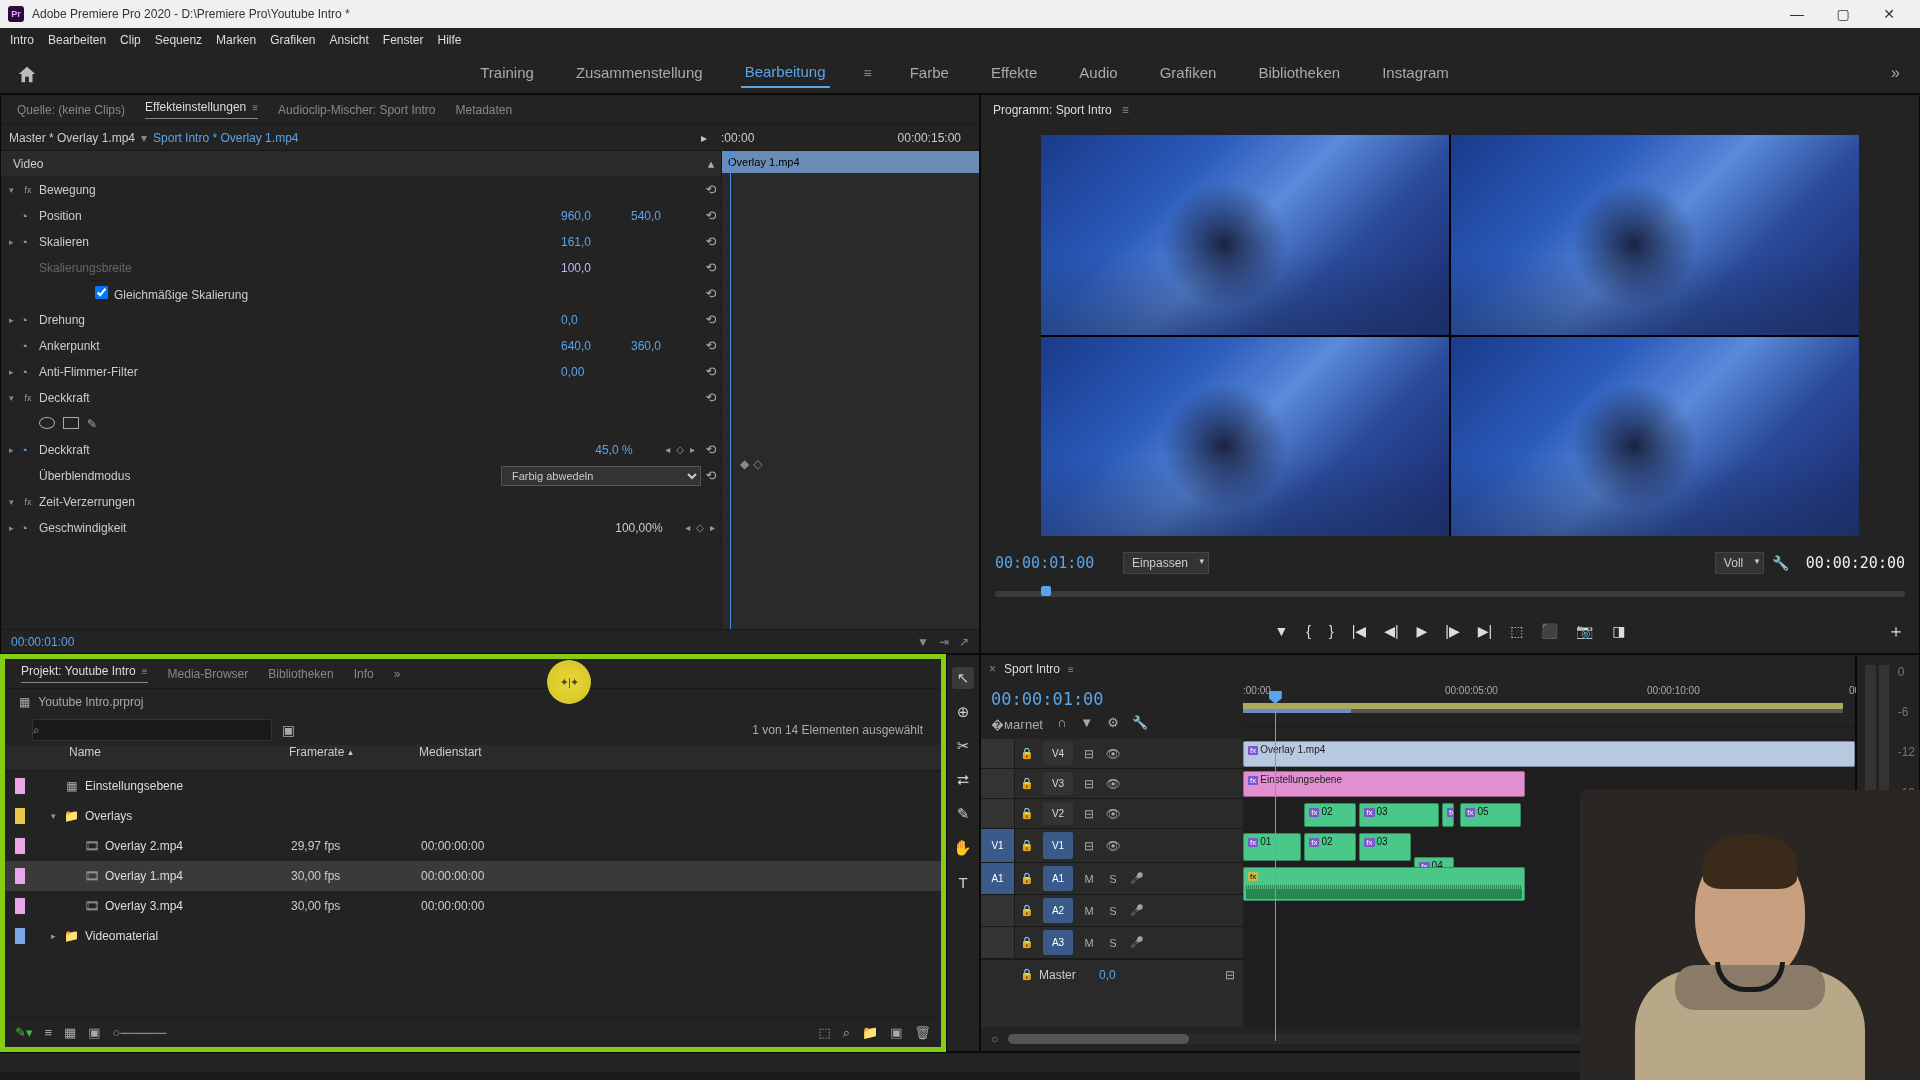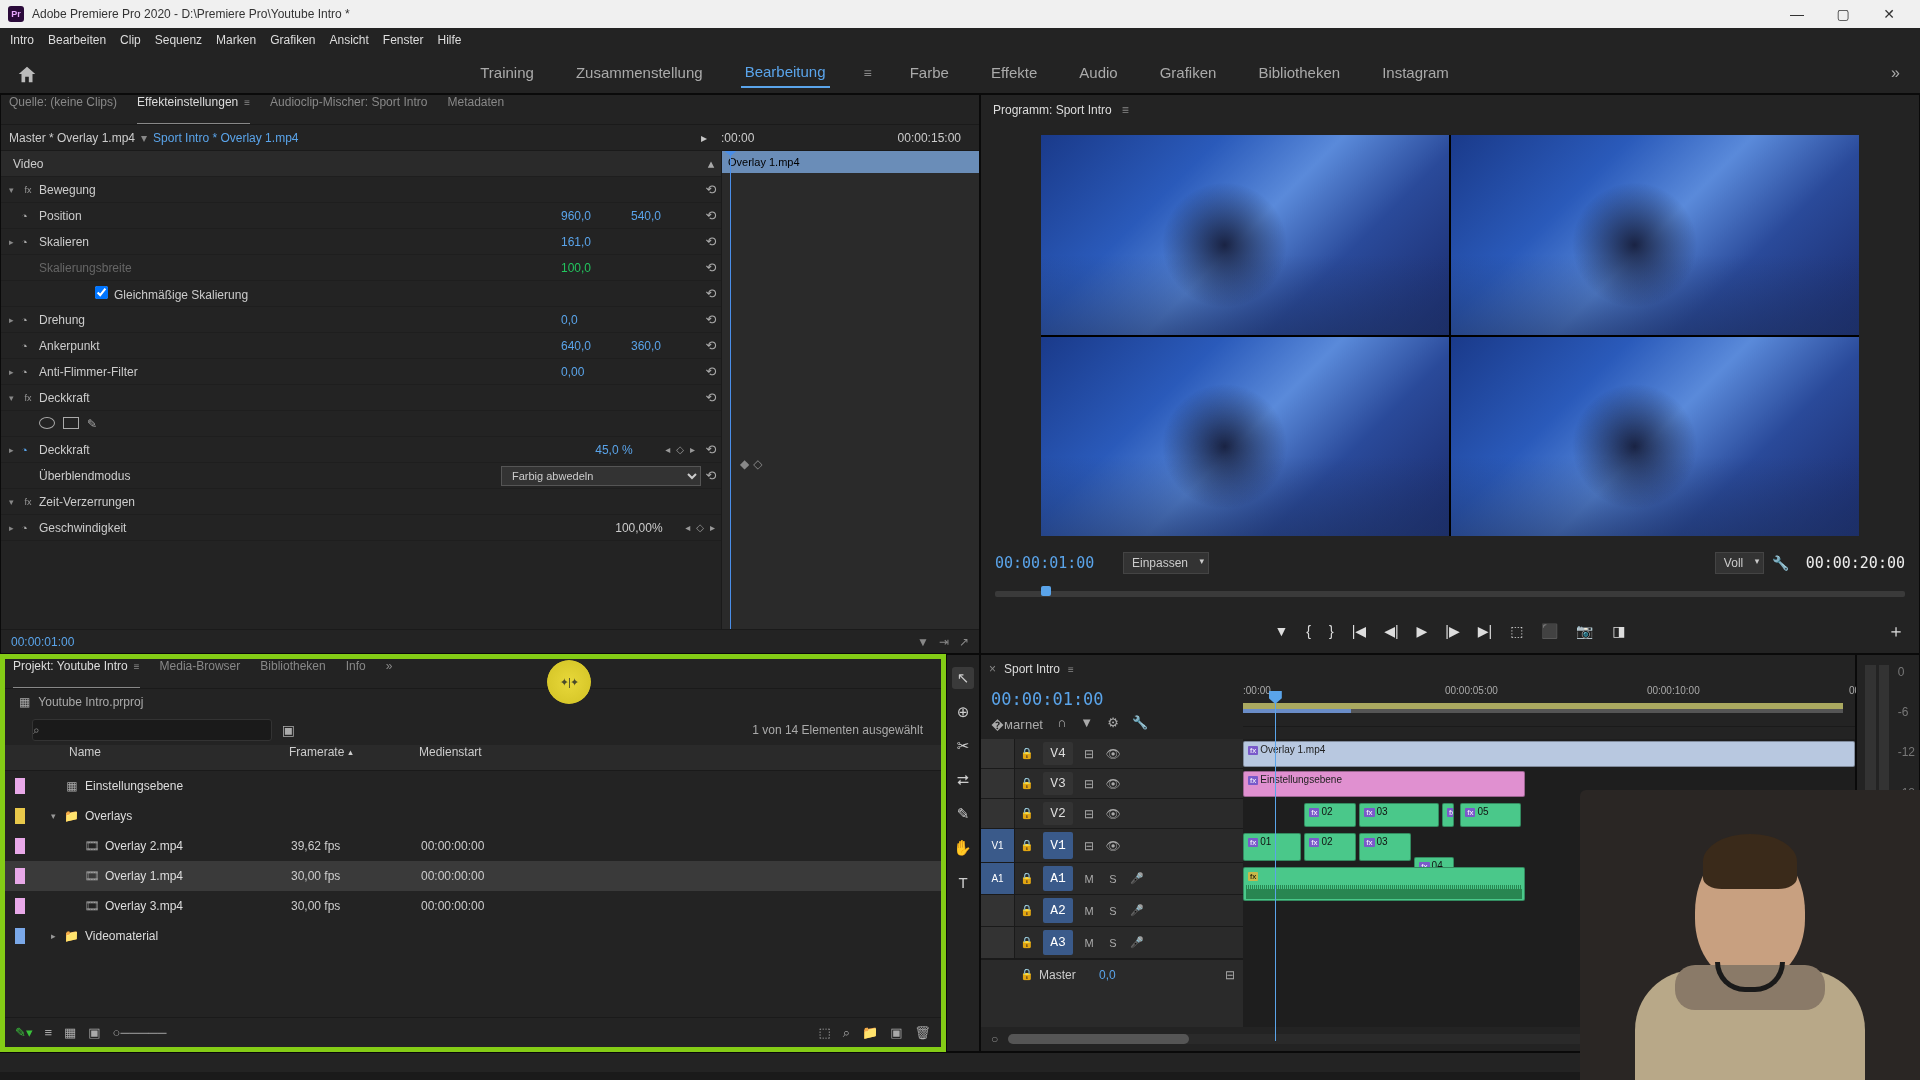--- a/index.html
+++ b/index.html
@@ -24,21 +24,21 @@
 .ws-tab { font-size:15px; color:#aaa; cursor:pointer; padding:6px 4px; }
 .ws-tab.active { color:#5aa4ea; border-bottom:2px solid #5aa4ea; }
 .ws-menu-icon { color:#888; cursor:pointer; font-size:14px; }
 .ws-more { color:#aaa; padding-right:20px; font-size:16px; cursor:pointer; }
 
 
 .main { display:grid; grid-template-columns:980px 940px; grid-template-rows:560px 398px; height:958px; }
 
 
 .panel { background:#232323; border:1px solid #0a0a0a; display:flex; flex-direction:column; }
-.panel-tabs { height:30px; display:flex; padding:0 8px; gap:20px; background:#232323; border-bottom:1px solid #1a1a1a; }
+.panel-tabs { height:30px; display:flex; align-items:center; padding:0 16px; gap:20px; background:#232323; border-bottom:1px solid #1a1a1a; }
 .panel-tab { font-size:12px; color:#888; cursor:pointer; }
 .panel-tab.active { color:#ddd; border-bottom:1px solid #888; padding-bottom:4px; }
 .panel-tab .menu-icon { margin-left:6px; font-size:10px; color:#888; }
 
 .ec-header { height:26px; display:flex; align-items:center; padding:0 8px; border-bottom:1px solid #1a1a1a; }
 .ec-master { color:#ccc; }
 .ec-sep { margin:0 6px; color:#888; }
 .ec-clip { color:#5aa4ea; }
 .ec-play { margin-left:auto; margin-right:4px; cursor:pointer; }
 .ec-timecols { width:260px; display:flex; justify-content:space-between; padding:0 10px; color:#ccc; }
@@ -51,21 +51,21 @@
 .ec-playhead-ec::before { content:''; position:absolute; top:-6px; left:-5px; width:11px; height:11px; background:#4a8ee8; clip-path:polygon(0 0,100% 0,100% 60%,50% 100%,0 60%); }
 
 .ec-row { height:26px; display:flex; align-items:center; padding-left:8px; border-bottom:1px solid #1e1e1e; position:relative; }
 .ec-row.section { background:#2a2a2a; }
 .ec-tw { width:12px; color:#888; cursor:pointer; font-size:9px; }
 .ec-fx { width:14px; text-align:center; font-size:9px; color:#999; }
 .ec-stop { width:14px; font-size:11px; cursor:pointer; color:#aaa; }
 .ec-label { flex:1; padding-left:4px; color:#ccc; }
 .ec-label.dim { color:#666; }
 .ec-val { color:#5aa4ea; width:70px; cursor:pointer; }
-.ec-val.dim { color:#22c55e; }
+.ec-val.dim { color:#c4b5fd; }
 .ec-kf { display:flex; gap:6px; margin-right:6px; }
 .ec-kf span { cursor:pointer; font-size:10px; color:#999; }
 .ec-reset { width:20px; text-align:center; cursor:pointer; color:#aaa; font-size:13px; }
 .ec-spacer { width:200px; }
 .ec-check { margin-right:6px; }
 .ec-masks { display:flex; gap:8px; padding-left:30px; }
 .ec-mask { width:16px; height:12px; border:1px solid #aaa; cursor:pointer; }
 .ec-mask.oval { border-radius:50%; }
 .ec-select { background:#333; border:1px solid #555; color:#ccc; padding:2px 6px; width:200px; font-size:11px; }
 .ec-foot { height:24px; display:flex; align-items:center; padding:0 10px; justify-content:space-between; border-top:1px solid #1a1a1a; }
@@ -150,21 +150,21 @@
 .tl-tracks { flex:1; display:flex; overflow:hidden; }
 .tl-track-heads { width:262px; background:#2a2a2a; }
 .tl-content { flex:1; position:relative; background:#1e1e1e; }
 .tl-vrow,.tl-arow { display:flex; align-items:center; border-bottom:1px solid #1a1a1a; }
 .tl-vrow { height:30px; }
 .tl-vrow.tall { height:34px; }
 .tl-arow { height:32px; }
 .tl-src { width:34px; text-align:center; background:#333; height:100%; display:flex; align-items:center; justify-content:center; font-size:10px; color:#ddd; border-right:1px solid #1a1a1a; }
 .tl-src.on { background:#3a5a8a; color:#fff; }
 .tl-lock { width:24px; text-align:center; cursor:pointer; font-size:11px; color:#888; }
-.tl-tgt { width:30px; background:#333; text-align:center; height:80%; display:flex; align-items:center; justify-content:center; font-size:13px; color:#ddd; border-radius:2px; margin:0 4px;font-family:Liberation Mono, monospace; }
+.tl-tgt { width:30px; background:#333; text-align:center; height:80%; display:flex; align-items:center; justify-content:center; font-size:10px; color:#ddd; border-radius:2px; margin:0 4px; }
 .tl-tgt.on { background:#3a5a8a; color:#fff; }
 .tl-sync { width:24px; cursor:pointer; font-size:12px; color:#aaa; text-align:center; }
 .tl-eye { width:24px; cursor:pointer; text-align:center; color:#aaa; font-size:12px; }
 .tl-M,.tl-S,.tl-mic { width:24px; cursor:pointer; text-align:center; color:#aaa; font-size:11px; }
 .tl-master-row { height:30px; display:flex; align-items:center; padding-left:58px; border-top:1px solid #1a1a1a; }
 .tl-master-lbl { color:#ccc; width:60px; }
 .tl-master-val { color:#5aa4ea; }
 
 
 .clip { position:absolute; height:26px; border-radius:2px; font-size:10px; padding:2px 4px; overflow:hidden; border:1px solid rgba(0,0,0,0.3); }
@@ -494,21 +494,21 @@
   <span class="proj-name">Overlays</span>
   <span class="proj-fr"></span>
   <span class="proj-ms"></span>
           </div>
           <div class="proj-row">
             <span class="proj-label" style="background:#e8a8e8"></span>
   <span class="proj-indent" style="width:40px"></span>
   <span class="proj-tw"></span>
   <span class="proj-icon">🎞</span>
   <span class="proj-name">Overlay 2.mp4</span>
-  <span class="proj-fr">39,62 fps</span>
+  <span class="proj-fr">29,97 fps</span>
   <span class="proj-ms">00:00:00:00</span>
           </div>
           <div class="proj-row selected">
             <span class="proj-label" style="background:#e8a8e8"></span>
   <span class="proj-indent" style="width:40px"></span>
   <span class="proj-tw"></span>
   <span class="proj-icon">🎞</span>
   <span class="proj-name">Overlay 1.mp4</span>
   <span class="proj-fr">30,00 fps</span>
   <span class="proj-ms">00:00:00:00</span>

